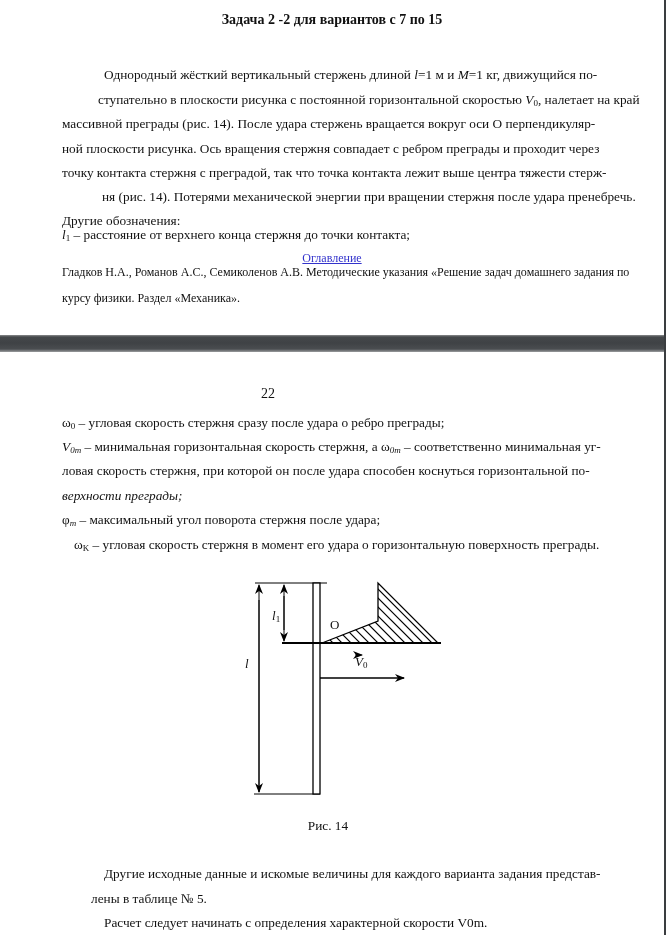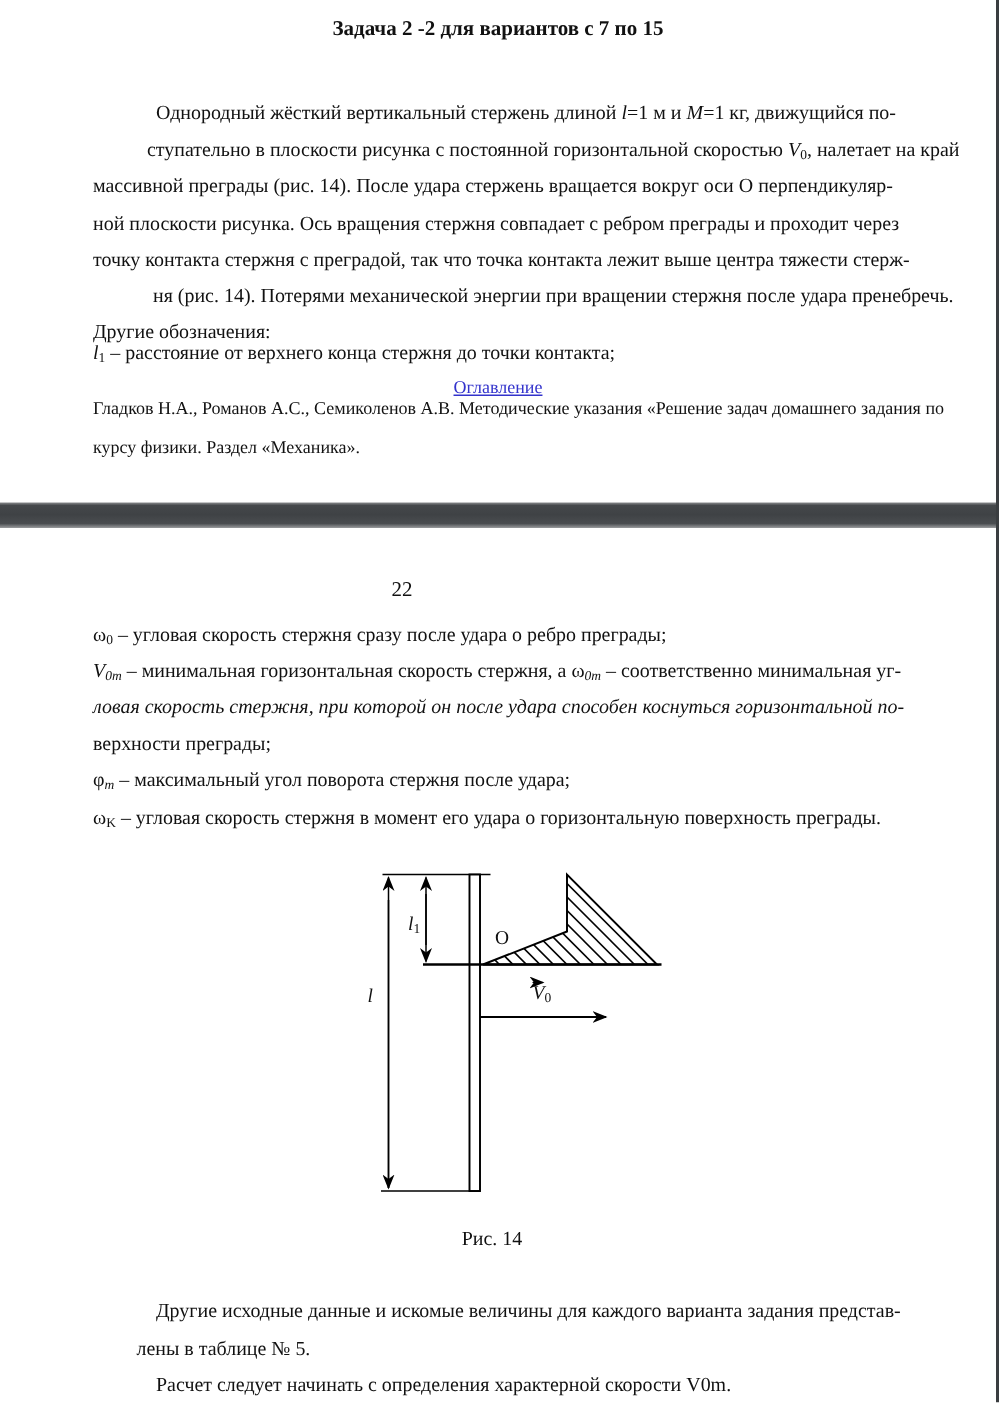--- a/index.html
+++ b/index.html
@@ -77,26 +77,26 @@
 <div class="page" id="page2"></div>
 
 <div class="page-num">22</div>
 
 <div class="line" style="top:415px;">
   <span>ω</span><sub>0</sub><span> – угловая скорость стержня сразу после удара о ребро преграды;</span>
 </div>
 <div class="line" style="top:439px;">
   <i class="v">V</i><sub><i>0m</i></sub><span> – минимальная горизонтальная скорость стержня, а </span><span>ω</span><sub><i>0m</i></sub><span> – соответственно минимальная уг-</span>
 </div>
-<div class="line" style="top:463px;font-style:italic;">ловая скорость стержня, при которой он после удара способен коснуться горизонтальной по-</div>
-<div class="line" style="top:488px;">верхности преграды;</div>
+<div class="line" style="top:463px;">ловая скорость стержня, при которой он после удара способен коснуться горизонтальной по-</div>
+<div class="line" style="top:488px;font-style:italic;">верхности преграды;</div>
 <div class="line" style="top:512px;">
   <span>φ</span><sub><i>m</i></sub><span> – максимальный угол поворота стержня после удара;</span>
 </div>
-<div class="line" style="top:537px;">
+<div class="line" style="top:537px;margin-left:12px;">
   <span>ω</span><sub>K</sub><span> – угловая скорость стержня в момент его удара о горизонтальную поверхность преграды.</span>
 </div>
 
 <svg class="figure" viewBox="0 0 666 935">
   <defs>
     <clipPath id="triClip">
       <polygon points="322,643 378,621 378,583 438,643"></polygon>
     </clipPath>
     <marker id="arrowHead" markerWidth="10" markerHeight="8" refX="9" refY="4" orient="auto" markerUnits="userSpaceOnUse">
       <path d="M0,0 L10,4 L0,8 L3,4 Z" fill="#000"></path>

